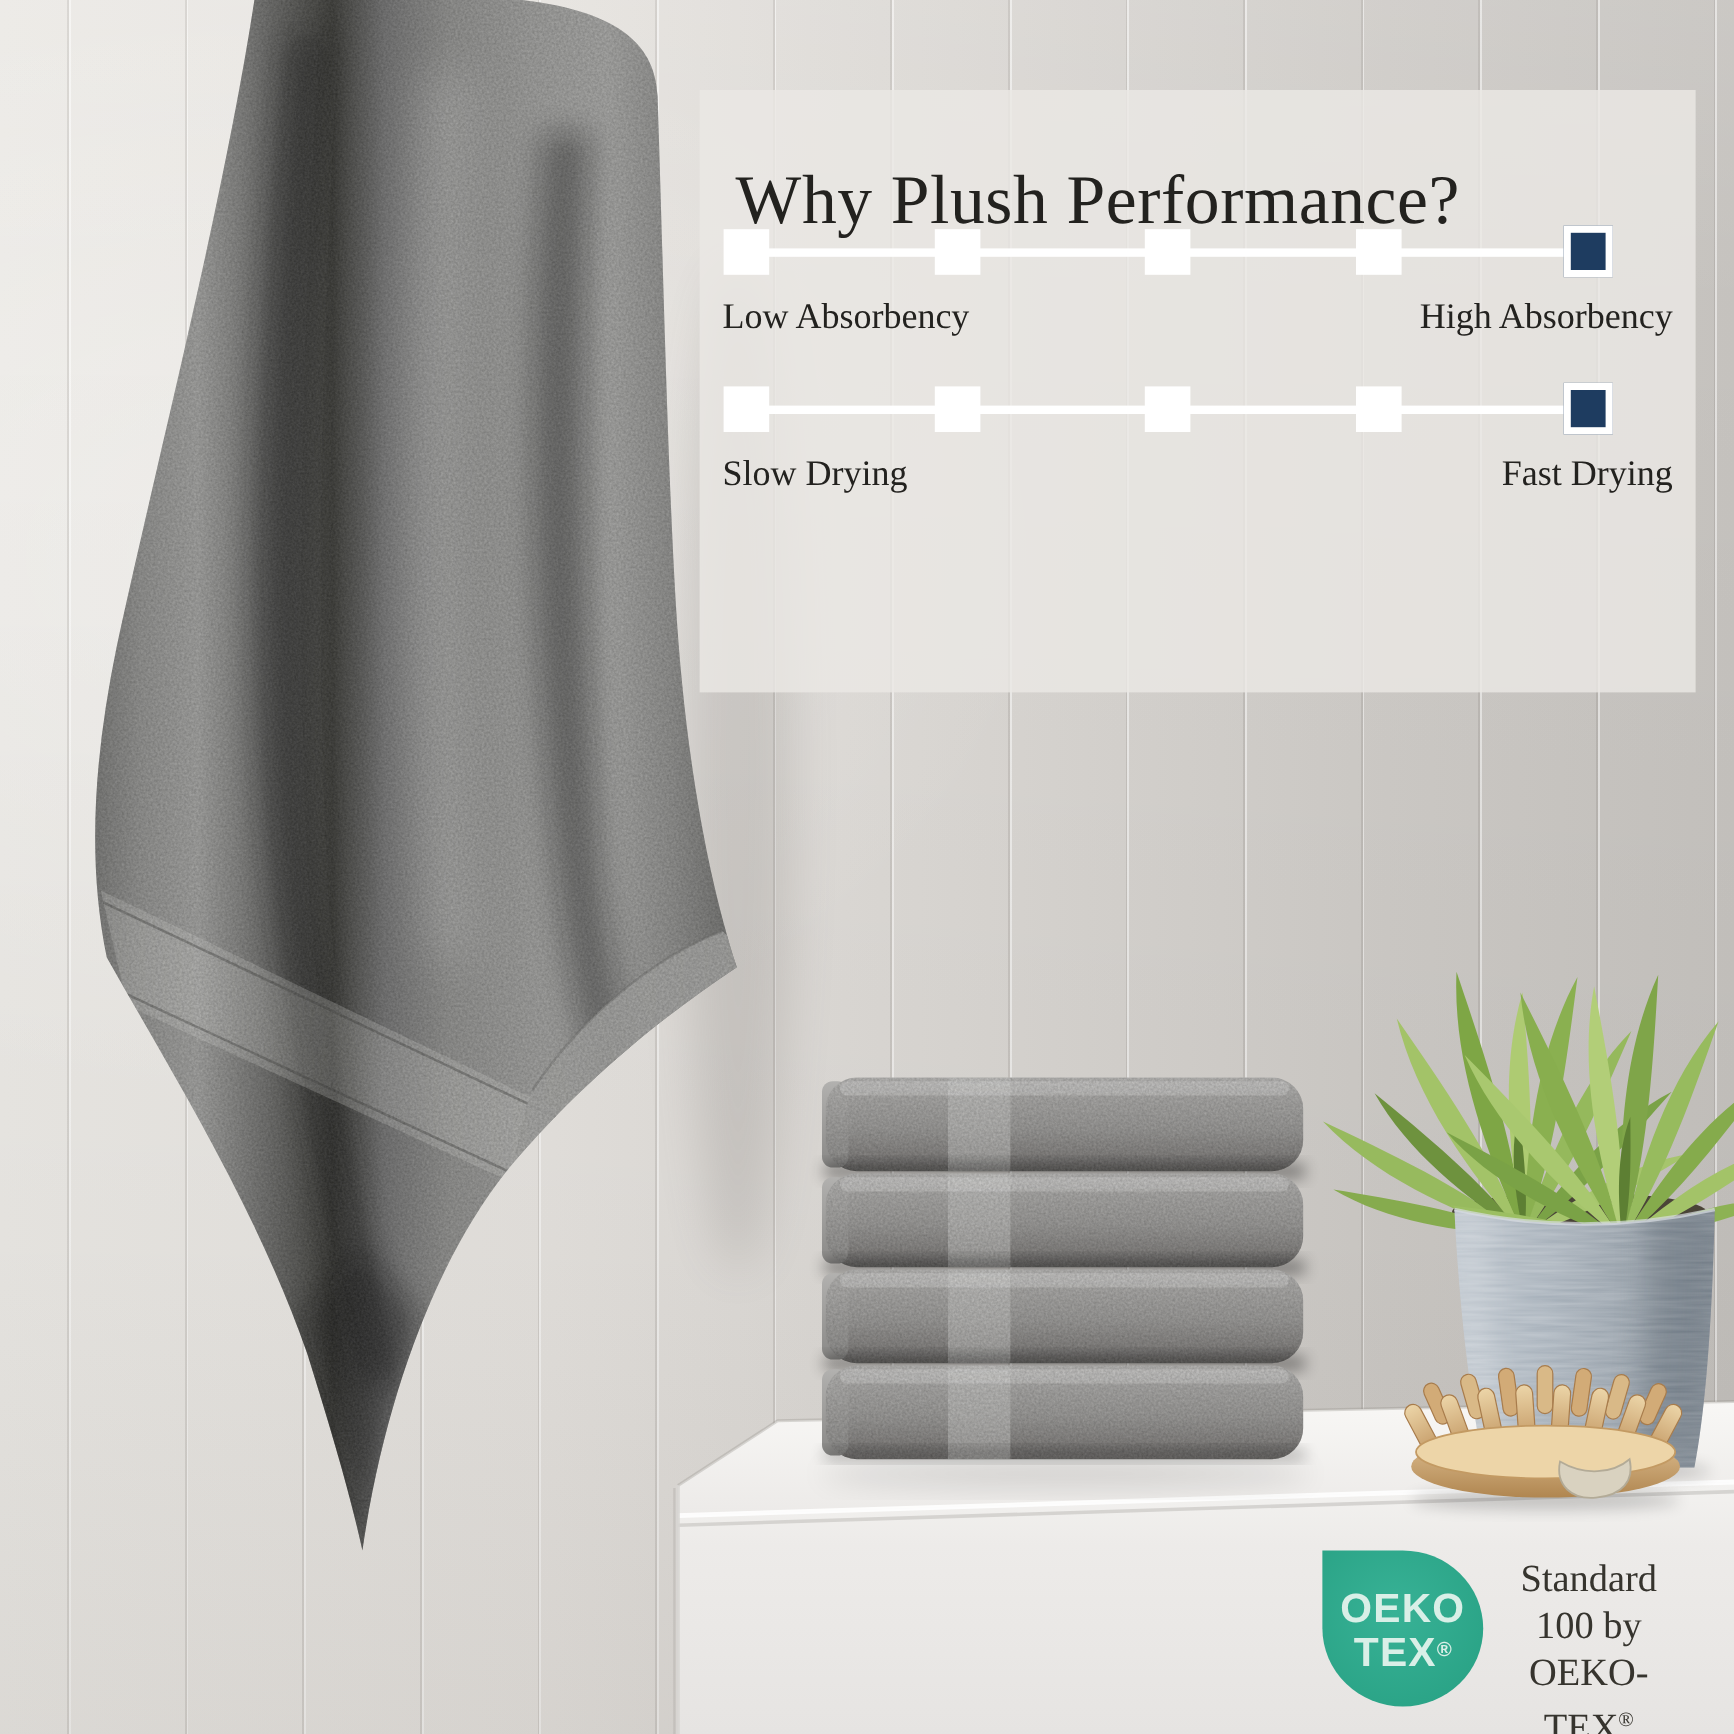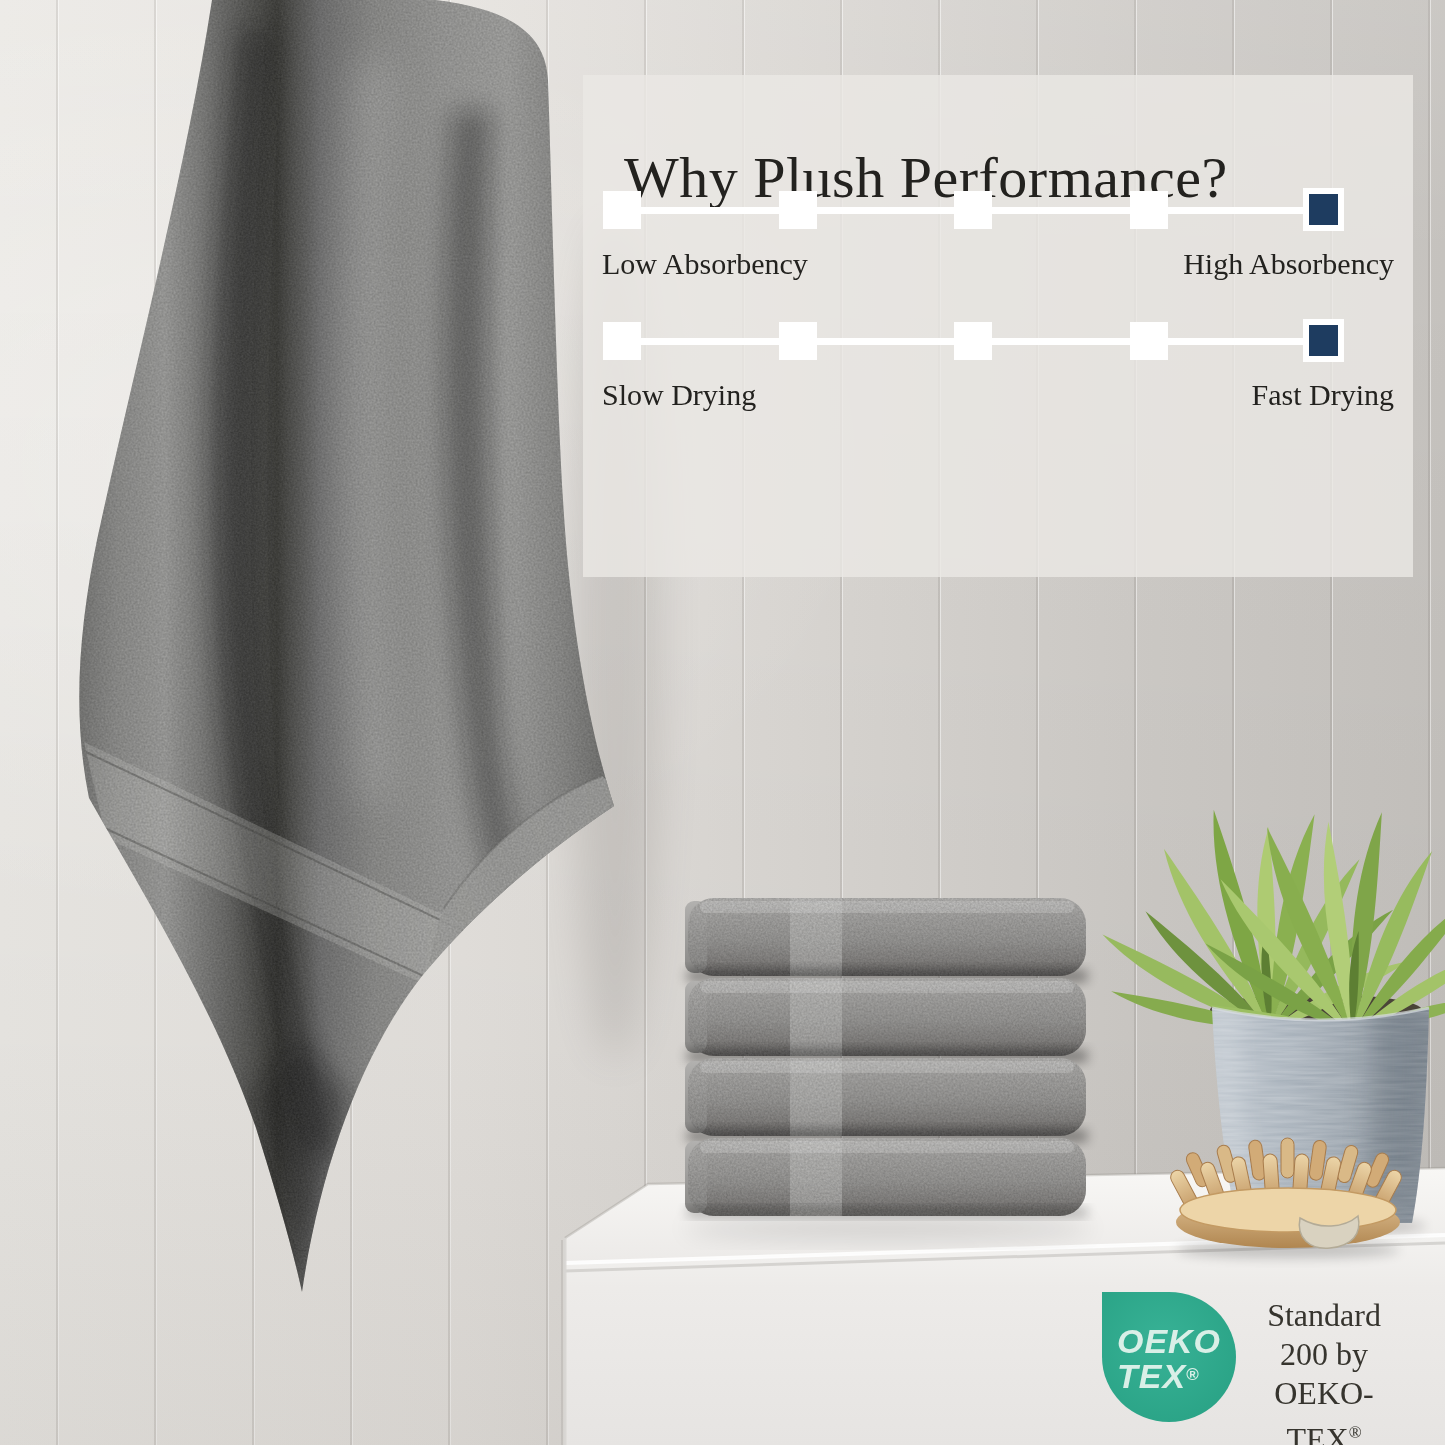--- a/index.html
+++ b/index.html
@@ -13,38 +13,38 @@
           rgba(95,88,82,0.15) 56px, rgba(95,88,82,0.15) 57.5px,
           rgba(255,255,255,0.50) 57.5px, rgba(255,255,255,0.50) 59px,
           rgba(0,0,0,0) 59px, rgba(0,0,0,0) 98px),
       radial-gradient(1100px 760px at 14% 32%, rgba(255,255,255,0.28), rgba(255,255,255,0) 62%),
       linear-gradient(90deg,#ebe9e5 0%,#e5e2de 32%,#dad7d3 55%,#cdcac6 80%,#c5c2be 100%);
   }
   .art{position:absolute;inset:0;width:1445px;height:1445px;}
   
   .panel{position:absolute;left:583px;top:75px;width:830px;height:502px;
          background:rgba(234,232,228,0.82);}
-  .title{position:absolute;left:25px;top:52px;margin:16px;font-weight:400;
+  .title{position:absolute;left:25px;top:52px;margin:5px;font-weight:400;
          font-size:58px;line-height:70px;color:#23221f;letter-spacing:0.5px;}
   .scale{position:absolute;left:0;width:100%;height:120px;}
   .track{position:absolute;left:39px;width:702px;top:17px;height:7px;background:#fff;}
   .marker{position:absolute;top:1px;width:38px;height:38px;background:#fff;}
   .marker.m1{left:20px}.marker.m2{left:196px}.marker.m3{left:371px}
   .marker.m4{left:547px}.marker.m5{left:722px}
   .marker.active{width:29px;height:31px;border:6px solid #fff;background:#1e3c60;
                  margin-left:-2px;margin-top:-3px;}
   .lbl{position:absolute;top:56px;font-size:30px;line-height:36px;color:#23221f;white-space:nowrap;}
   .lbl.left{left:19px}.lbl.right{right:19px}
   
   .badge{position:absolute;left:1102px;top:1292px;width:134px;height:130px;
          background:radial-gradient(90px 90px at 45% 40%, #38b296, #2aa386 95%);
          border-radius:0 52% 52% 52%;
          display:flex;align-items:center;justify-content:center;}
-  .badge-inner{text-align:left;color:#d9efe7;font-family:"Liberation Sans",sans-serif;
-         font-weight:bold;font-size:34px;line-height:33px;letter-spacing:1px;padding-top:4px;font-style:italic;}
+  .badge-inner{text-align:center;color:#d9efe7;font-family:"Liberation Sans",sans-serif;
+         font-weight:bold;font-size:34px;line-height:33px;letter-spacing:1px;padding-top:4px;}
   .badge .reg{font-size:17px;vertical-align:8px;letter-spacing:0;}
   .cert-caption{position:absolute;left:1238px;top:1296px;width:172px;text-align:center;
          font-size:32px;line-height:39px;color:#36342e;}
   .cert-caption .reg2{font-size:17px;vertical-align:12px;}
 </style>
 </head>
 <body>
 
 <div class="scene">
 
@@ -301,17 +301,17 @@
   </section>
 
   <div class="badge">
     <div class="badge-inner">
       <div>OEKO</div>
       <div><span>TEX</span><span class="reg">®</span></div>
     </div>
   </div>
   <div class="cert-caption">
     <div>Standard</div>
-    <div>200 by</div>
+    <div>100 by</div>
     <div><span>OEKO-TEX</span><span class="reg2">®</span></div>
   </div>
 
 </div>
 
 </body></html>

